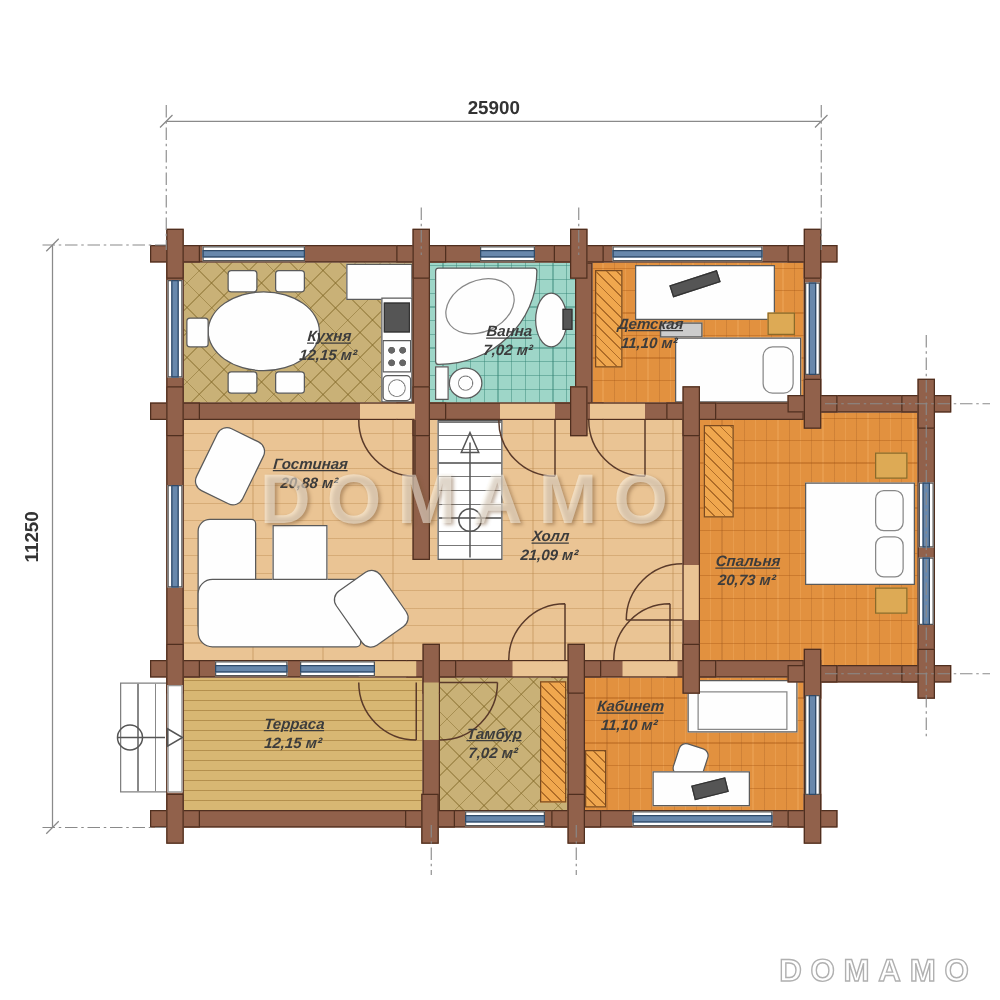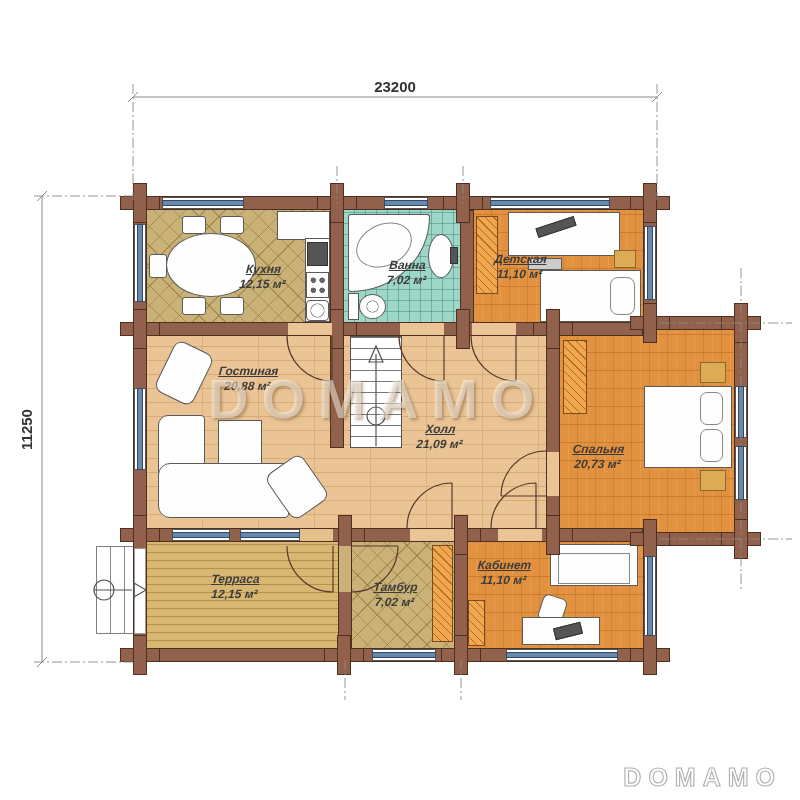--- a/index.html
+++ b/index.html
@@ -247,21 +247,21 @@
       <path d="M34,196 L133,196"></path>
       <path d="M34,662 L133,662"></path>
       <path d="M660,323 L792,323"></path>
       <path d="M660,539 L792,539"></path>
       <path d="M741,268 L741,592"></path>
       <path d="M345,660 L345,700"></path>
       <path d="M461,660 L461,700"></path>
     </g>
   </svg>
 
-  <div class="dim-text" style="left:355px;top:78px;width:80px;text-align:center;">23200</div>
+  <div class="dim-text" style="left:355px;top:78px;width:80px;text-align:center;">25900</div>
   <div class="dim-text" style="left:-14px;top:421px;width:80px;text-align:center;transform:rotate(-90deg);">11250</div>
 
   <div class="room-label" style="left:213px;top:262px;">
     <div class="room-name">Кухня</div>
       <div class="room-area">12,15 м²</div>
   </div>
   <div class="room-label" style="left:357px;top:258px;">
     <div class="room-name">Ванна</div>
       <div class="room-area">7,02 м²</div>
   </div>

